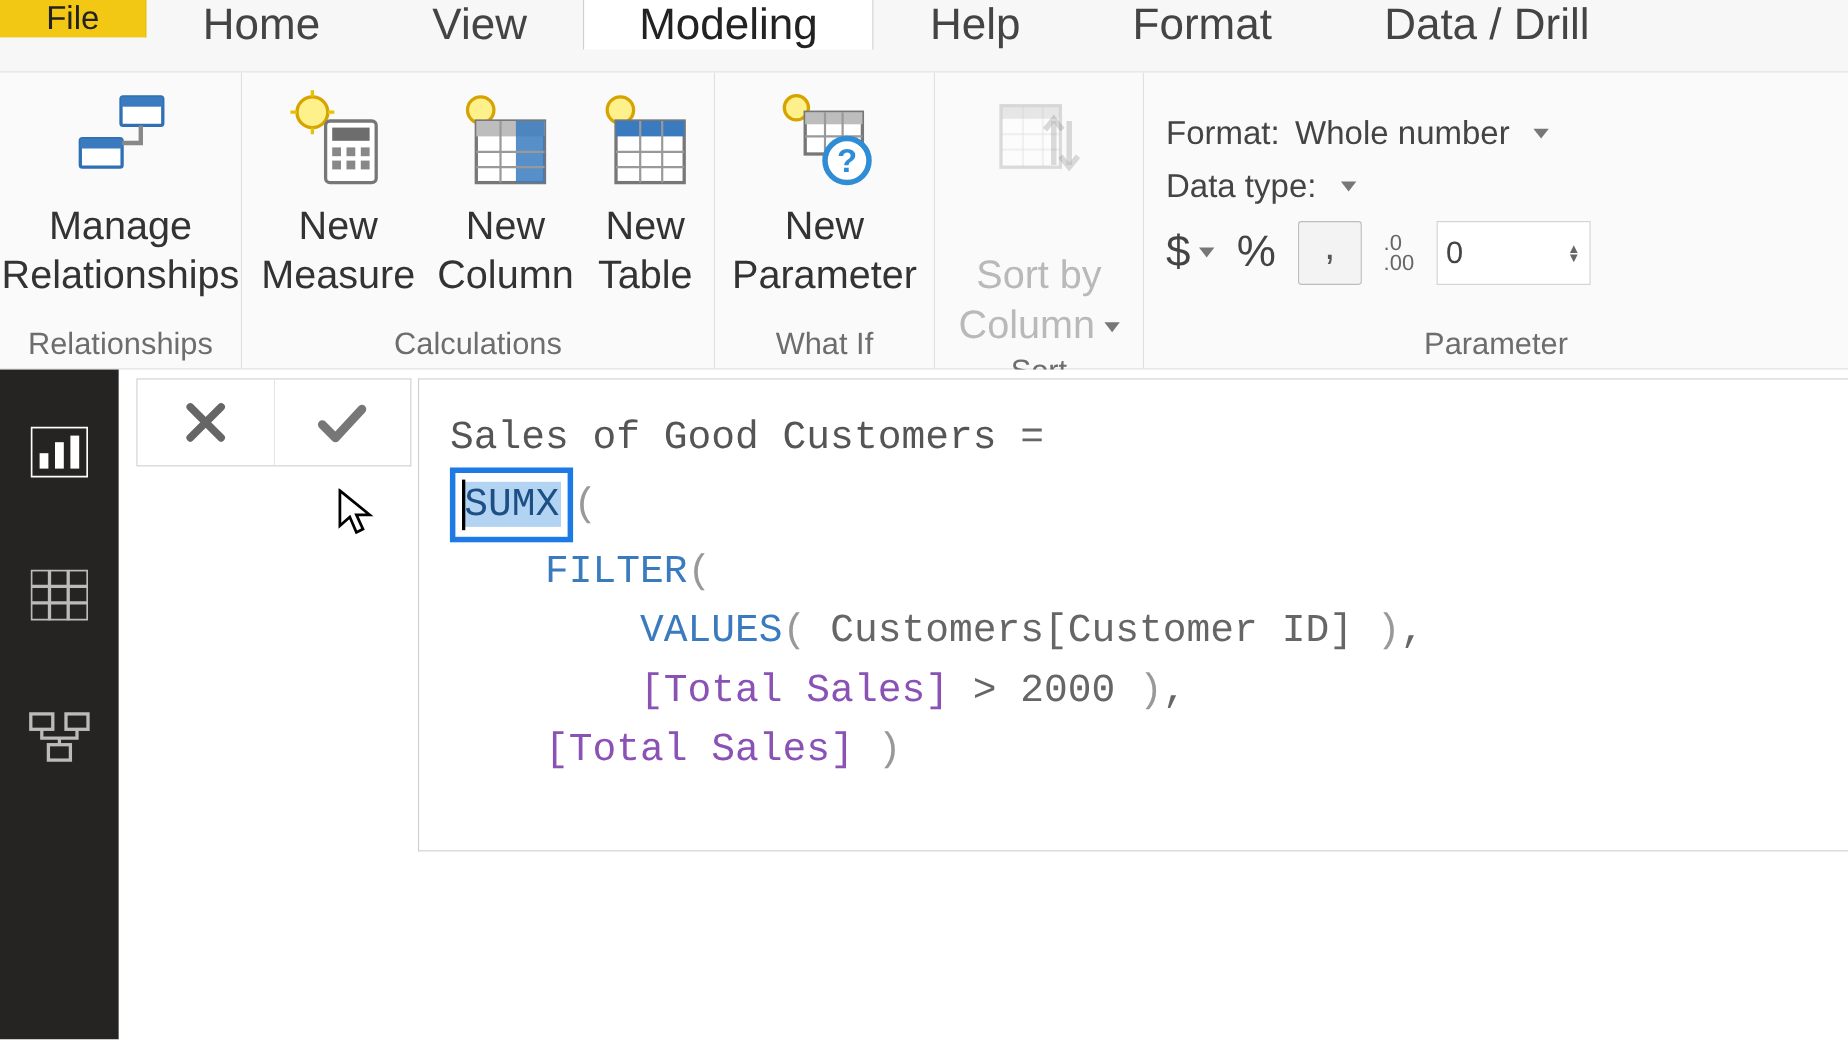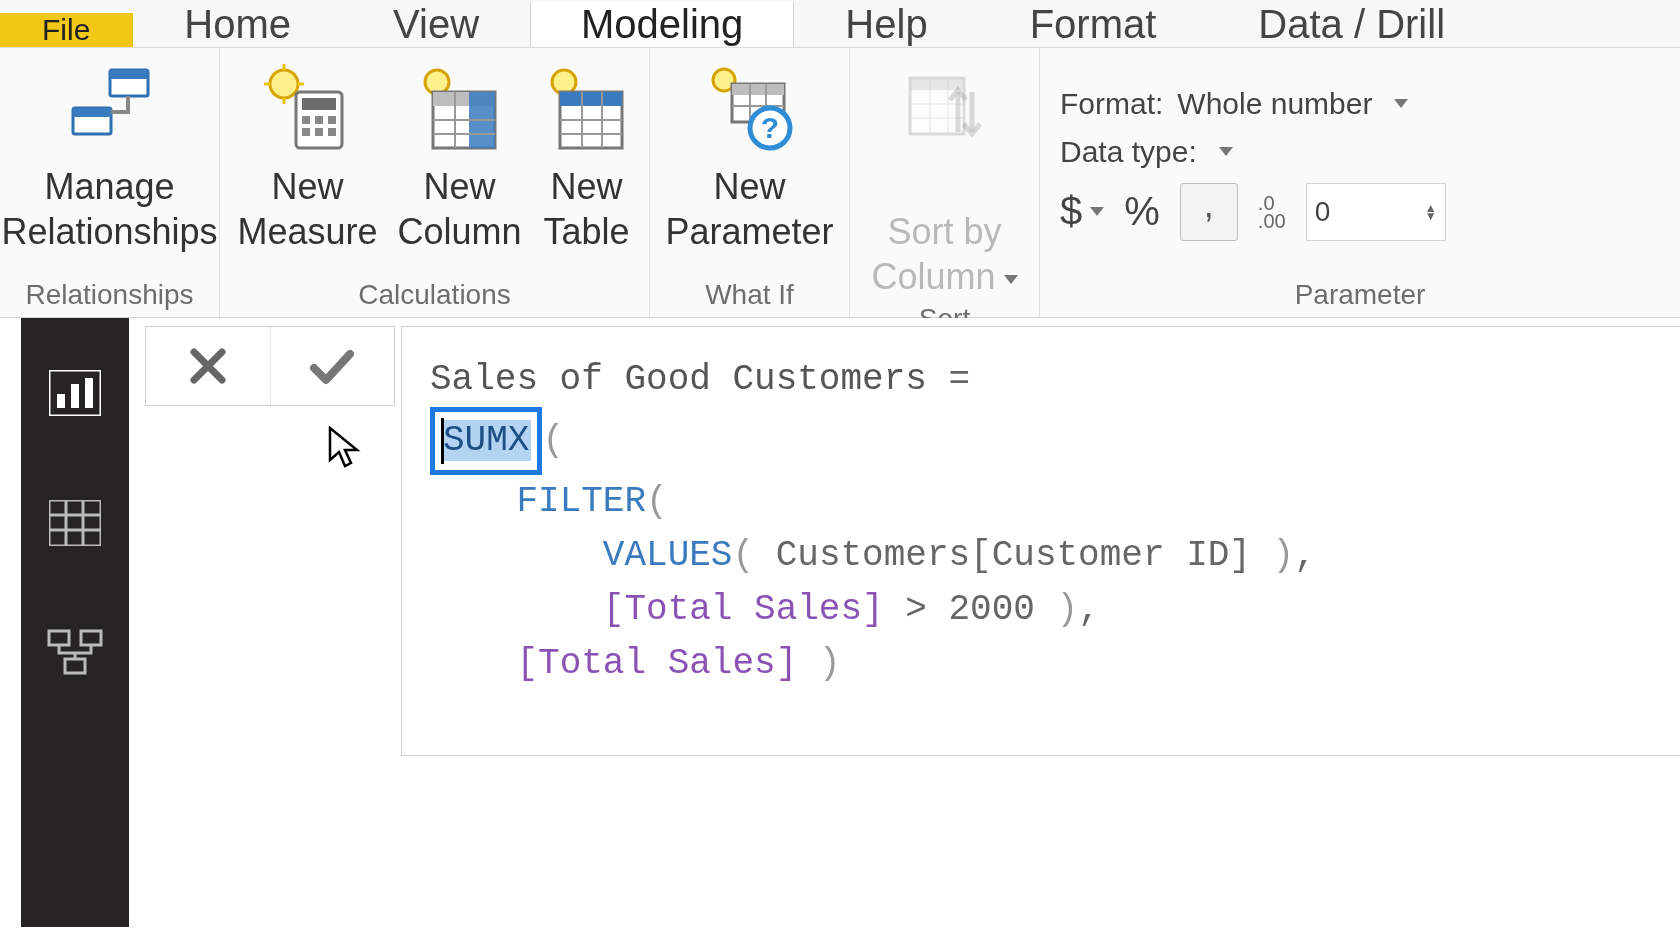--- a/index.html
+++ b/index.html
@@ -8,22 +8,22 @@
     background: #fff;
     width: 1680px;
     height: 945px;
     overflow: hidden;
     color: #333;
   }
 
   
   .tab-strip {
     display: flex;
-    align-items: flex-end;
-    height: 48px;
+    align-items: flex-start;
+    height: 66px;
     border-bottom: 1px solid #dcdcdc;
     background: #f7f7f7;
   }
   .tab-strip .file-tab {
     background: #f2c814; 
     color: #222;
     font-size: 30px;
     padding: 0 42px;
     display: flex;
     align-items: center;
@@ -151,21 +151,20 @@
     flex-direction: column;
     line-height: 8px;
     color: #666;
   }
   .spin-arrows span { font-size: 12px; }
 
   
   .workspace {
     display: flex;
     height: calc(945px - 66px - 270px);
-    margin-left: 21px;
   }
   .view-rail {
     width: 108px;
     background: #252423;
     display: flex;
     flex-direction: column;
     padding-top: 40px;
     gap: 60px;
   }
   .view-rail .view-item {

